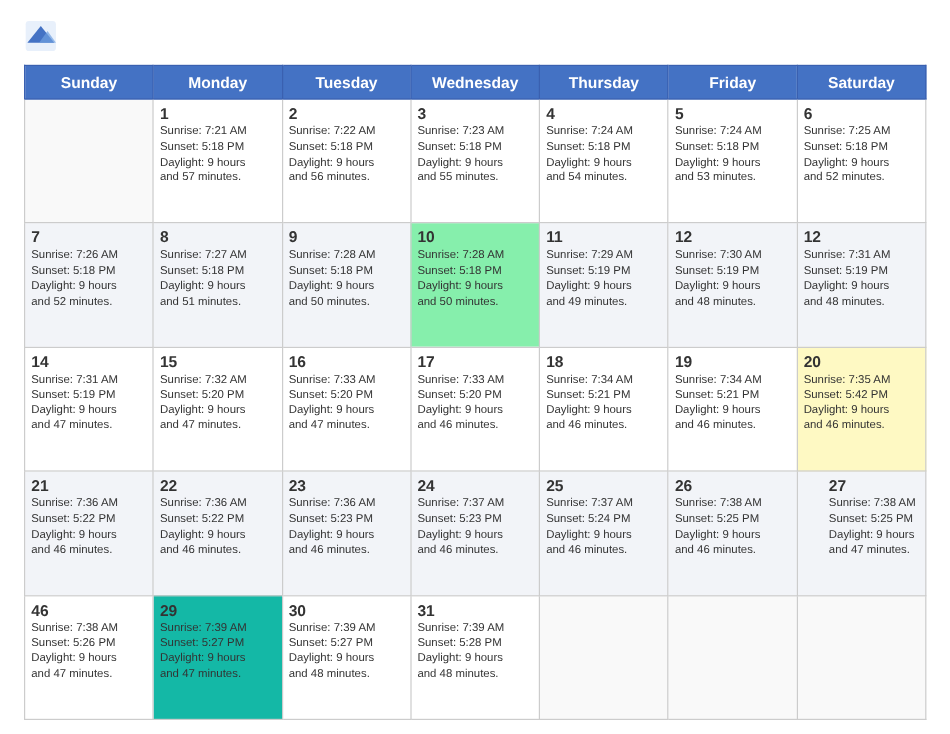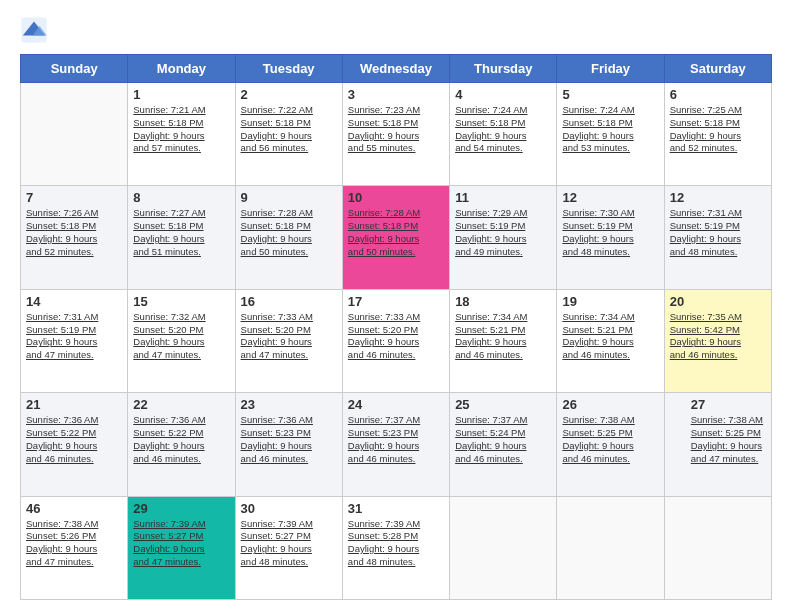--- a/index.html
+++ b/index.html
@@ -84,21 +84,20 @@
       font-size: 13px;
       font-weight: bold;
       color: #333;
       display: block;
       margin-bottom: 2px;
     }
     .day-info {
       font-size: 9.5px;
       line-height: 1.35;
       color: #333;
-      text-decoration: underline;
     }
     .empty {
       background: #f9f9f9;
     }
     tr:nth-child(even) td {
       background: #f2f2f2;
     }
     tr:nth-child(odd) td {
       background: #fff;
     }
@@ -201,21 +200,21 @@
 Daylight: 9 hours
 and 51 minutes.</div>
           </td>
           <td style="background: rgb(242, 244, 248);">
             <span class="day-num">9</span>
             <div class="day-info" style="white-space: pre-line;">Sunrise: 7:28 AM
 Sunset: 5:18 PM
 Daylight: 9 hours
 and 50 minutes.</div>
           </td>
-          <td style="background: #ec4899;">
+          <td style="background: #86efac;">
             <span class="day-num">10</span>
             <div class="day-info" style="white-space: pre-line;">Sunrise: 7:28 AM
 Sunset: 5:18 PM
 Daylight: 9 hours
 and 50 minutes.</div>
           </td>
           <td style="background: rgb(242, 244, 248);">
             <span class="day-num">11</span>
             <div class="day-info" style="white-space: pre-line;">Sunrise: 7:29 AM
 Sunset: 5:19 PM

